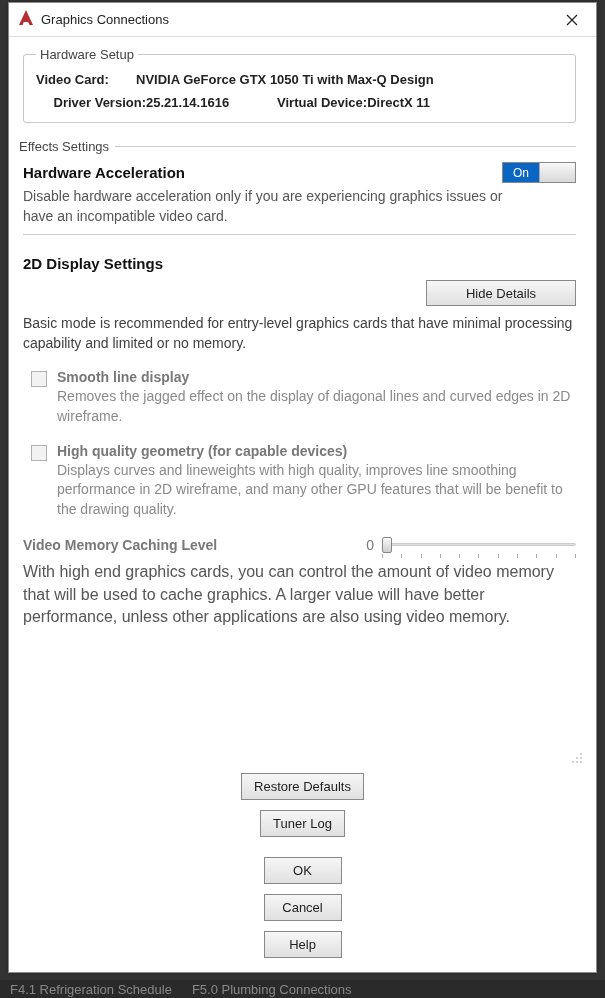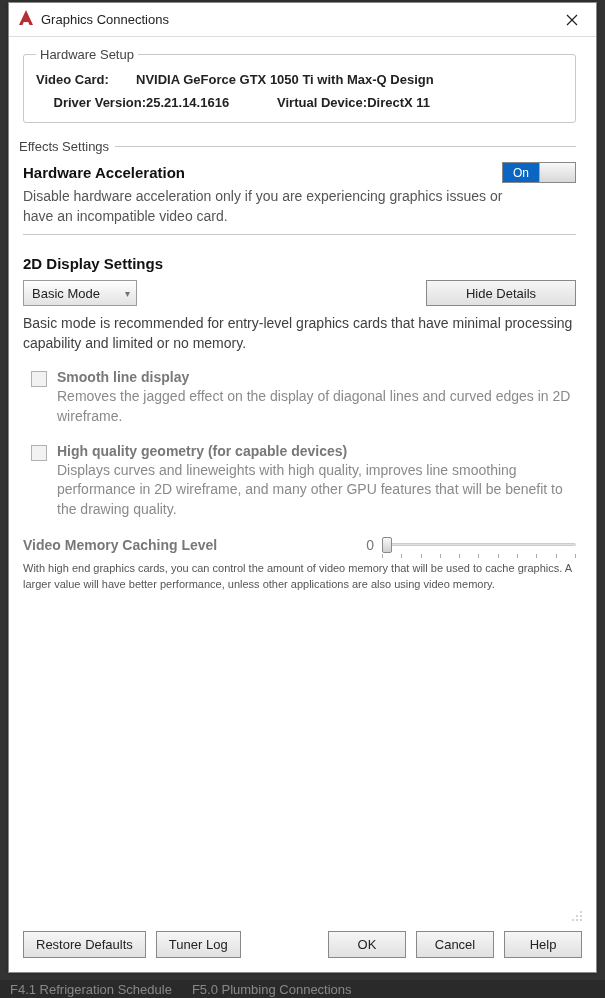--- a/index.html
+++ b/index.html
@@ -107,29 +107,30 @@
     .vm-row { display:flex; align-items:center; margin-top:6px; margin-bottom:6px; }
     .vm-label { font-weight:bold; color:#787878; font-size:14px; flex:1; }
     .vm-val { color:#787878; font-size:14px; margin-right:8px; }
     .slider {
       width:194px; height:20px; position:relative;
     }
     .slider-track { position:absolute; left:0; right:0; top:8px; height:3px; background:#e0e0e0; border:1px solid #ccc; border-radius:2px;}
     .slider-thumb { position:absolute; left:0; top:2px; width:10px; height:16px; background:linear-gradient(#f8f8f8,#cfcfcf); border:1px solid #888; border-radius:2px;}
     .slider-ticks { position:absolute; left:0; right:0; bottom:-3px; display:flex; justify-content:space-between; }
     .slider-ticks span { width:1px; height:4px; background:#aaa; }
-    .vm-desc { color:#555; font-size:11px; line-height:1.4; margin-top:6px; }
+    .vm-desc { color:#555; font-size:16px; line-height:1.4; margin-top:6px; }
 
     .spacer { flex:1; }
     .grip { align-self:flex-end; margin-right:-8px; margin-bottom:-2px; opacity:0.5; }
 
     .footer {
       padding: 10px 14px 14px 14px;
       display:flex; gap:10px; align-items:center;
       border-top: none;
+      flex-direction: column;
     }
     .btn {
       height:27px; border:1px solid #888;
       background:linear-gradient(#f6f6f6,#e0e0e0);
       color:#222; display:flex; align-items:center; justify-content:center;
       cursor:pointer; padding: 0 12px;
     }
     .btn-ok, .btn-cancel, .btn-help { width:78px; }
     .footer-gap { flex:1; }
 
@@ -191,24 +192,20 @@
           <div class="toggle-off"></div>
         </div>
       </div>
       <div class="hw-accel-desc">Disable hardware acceleration only if you are experiencing graphics issues or have an incompatible video card.</div>
 
       <div class="divider"></div>
 
       <div class="sec-title">2D Display Settings</div>
 
       <div class="mode-row">
-        <div class="dropdown">
-          <span>Basic Mode</span>
-          <span class="chev">▾</span>
-        </div>
         <div class="btn-hide">Hide Details</div>
       </div>
       <div class="mode-desc">Basic mode is recommended for entry-level graphics cards that have minimal processing capability and limited or no memory.</div>
 
       <div class="opt">
         <div class="chk"></div>
         <div class="opt-body">
           <div class="opt-title">Smooth line display</div>
           <div class="opt-desc">Removes the jagged effect on the display of diagonal lines and curved edges in 2D wireframe.</div>
         </div>

